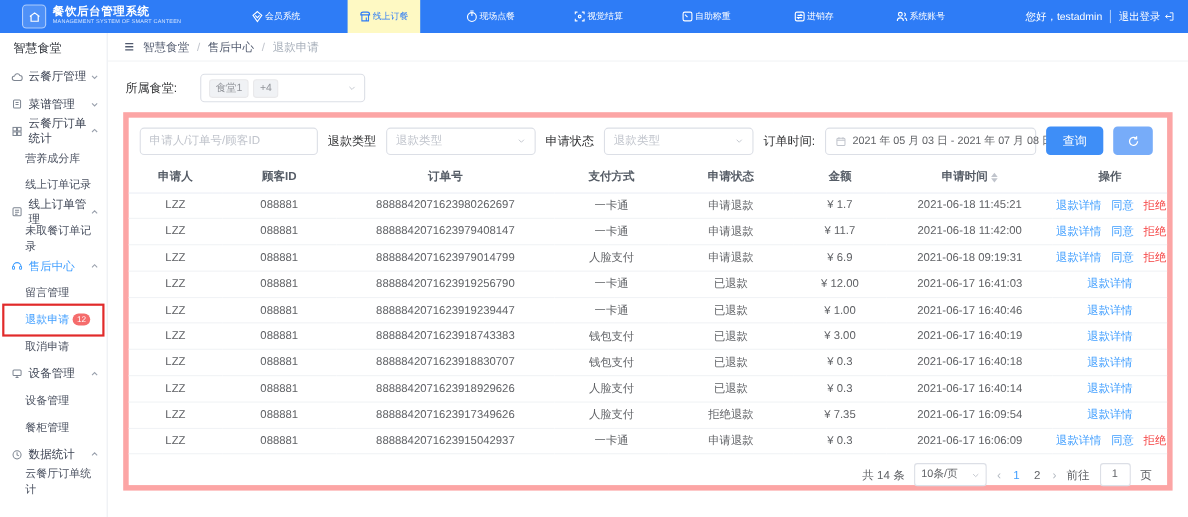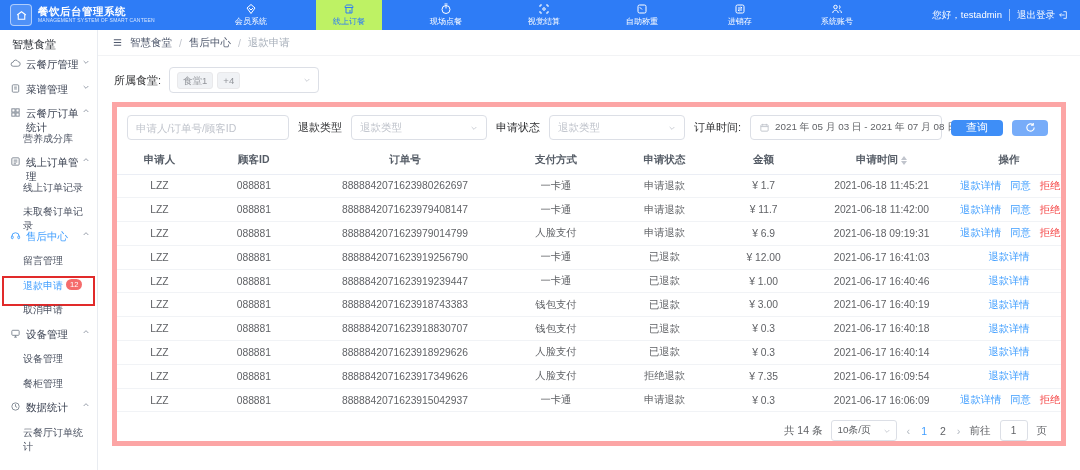--- a/index.html
+++ b/index.html
@@ -7,41 +7,41 @@
     --border:#dcdfe6; --rowline:#f1f3f6; --txt:#606266; --dark:#303133;
   }
   *{box-sizing:border-box; margin:0; padding:0;}
   body{width:1080px;height:470px;position:relative;overflow:hidden;background:#fff;
        font-family:"Liberation Sans","DejaVu Sans",sans-serif;-webkit-font-smoothing:antialiased;}
   svg{display:block;}
 
   
   .topbar{position:absolute;top:0;left:0;right:0;height:30px;background:var(--primary);
           display:flex;align-items:stretch;color:#fff;z-index:5;}
-  .brand{display:flex;align-items:center;gap:6px;padding:0 10px;flex:none;width:168px;}
+  .brand{display:flex;align-items:center;gap:6px;padding:0 20px;flex:none;width:168px;}
   .brand-logo{width:22px;height:22px;border-radius:4px;background:rgba(255,255,255,.16);
               border:1px solid rgba(255,255,255,.55);display:flex;align-items:center;justify-content:center;flex:none;}
   .brand-col{display:flex;flex-direction:column;line-height:1.1;white-space:nowrap;}
   .brand-title{font-size:10.5px;font-weight:bold;letter-spacing:.5px;}
   .brand-sub{font-size:5px;opacity:.8;letter-spacing:.2px;}
   .topnav{flex:1;display:flex;justify-content:space-around;align-items:stretch;padding:0 34px;}
-  .nav-item{width:66px;display:flex;flex-direction:column;align-items:center;justify-content:center;cursor:pointer;}
+  .nav-item{width:66px;display:flex;flex-direction:row;align-items:center;justify-content:center;cursor:pointer;}
   .nav-item svg{width:12px;height:12px;margin-bottom:1px;}
   .nav-label{font-size:8.5px;white-space:nowrap;transform:scale(.95);}
-  .nav-item.active{background:#bef264;color:var(--primary);}
+  .nav-item.active{background:#fef9c3;color:var(--primary);}
   .topuser{flex:none;display:flex;align-items:center;gap:7px;padding:0 12px;font-size:9.5px;white-space:nowrap;}
   .divider-v{width:1px;height:12px;background:rgba(255,255,255,.55);}
   .logout{display:flex;align-items:center;gap:3px;cursor:pointer;}
   .logout svg{width:10px;height:10px;}
 
   
   .sidebar{position:absolute;top:30px;left:0;bottom:0;width:98px;background:#fff;
            border-right:1px solid #e9ecf1;color:#3c4353;}
   .sb-title{height:28px;line-height:28px;padding-left:12px;font-size:11px;color:#2b2f36;}
-  .sb-item{height:24.5px;display:flex;padding:0 7px 0 10px;cursor:pointer;position:relative;font-size:10.5px;}
+  .sb-item{height:24.5px;display:flex;align-items:center;padding:0 7px 0 10px;cursor:pointer;position:relative;font-size:10.5px;}
   .sb-item .sb-ic{width:11px;height:11px;margin-right:5px;color:#7d8591;flex:none;}
   .sb-item .caret{margin-left:auto;color:#9aa1ad;flex:none;}
   .caret svg{width:8px;height:8px;}
   .caret.up svg{transform:rotate(180deg);}
   .sb-item.sub{padding-left:23px;font-size:10px;color:#4a5160;}
   .sb-item.active{color:var(--link);}
   .sb-item.active .sb-ic{color:var(--link);}
   .badge{background:var(--badge);color:#fff;font-size:7.5px;height:11px;line-height:11px;
          padding:0 4px;border-radius:6px;margin-left:3px;flex:none;}
   .red-box{position:absolute;left:2px;right:2px;top:-3px;bottom:-3px;border:2px solid #e12a2a;pointer-events:none;}
@@ -50,40 +50,40 @@
   .main{position:absolute;left:98px;top:30px;right:0;bottom:0;background:#fff;}
   .breadcrumb-bar{height:26px;display:flex;align-items:center;gap:7px;padding:0 14px;
                   border-bottom:1px solid #f2f3f5;font-size:10.5px;color:#515a6e;}
   .bc-burger{color:#515a6e;cursor:pointer;}
   .bc-burger svg{width:11px;height:11px;}
   .bc-sep{color:#c0c4cc;}
   .bc-current{color:#a7afba;}
 
   .canteen-row{display:flex;align-items:center;gap:8px;padding:11px 0 0 16px;font-size:11px;color:var(--dark);}
   .canteen-select{width:150px;height:26px;border:1px solid var(--border);border-radius:4px;
-                  display:flex;align-items:center;gap:4px;padding:0 7px;cursor:pointer;background:#fff;}
+                  display:flex;align-items:center;gap:4px;padding:0 7px;cursor:pointer;background:#fff;margin-left:13px;}
   .tag{background:#f0f2f5;border:1px solid #e9e9eb;color:#909399;font-size:9.5px;height:17px;
        line-height:15px;padding:0 5px;border-radius:3px;white-space:nowrap;}
   .canteen-select .caret{margin-left:auto;color:#c0c4cc;}
 
   .card{position:absolute;left:14px;right:14px;top:72px;bottom:24px;border:5px solid #fca5a5;background:#fff;}
 
   .filter-row{display:flex;align-items:center;gap:9px;padding:8px 10px 7px;}
   .f-label{font-size:11px;color:var(--dark);white-space:nowrap;flex:none;}
   .f-input,.f-select,.f-date{height:25px;border:1px solid var(--border);border-radius:4px;
        display:flex;align-items:center;padding:0 8px;background:#fff;font-size:10.5px;color:var(--txt);}
   .f-input{width:162px;}
   .f-input input{border:none;outline:none;width:100%;font-size:10.5px;color:var(--txt);
                  font-family:inherit;background:transparent;}
   .f-input input::placeholder{color:#c0c4cc;}
   .f-select{width:136px;color:#c0c4cc;cursor:pointer;}
   .f-select .caret{margin-left:auto;color:#c0c4cc;}
   .f-date{width:192px;gap:5px;font-size:9.8px;white-space:nowrap;}
   .f-date svg{width:11px;height:11px;color:#c0c4cc;flex:none;}
-  .btn{height:16px;border:none;border-radius:4px;color:#fff;font-size:11px;cursor:pointer;
+  .btn{height:26px;border:none;border-radius:4px;color:#fff;font-size:11px;cursor:pointer;
        display:flex;align-items:center;justify-content:center;font-family:inherit;}
   .btn-primary{background:#3e8ef7;padding:0 15px;}
   .btn-refresh{background:#77acf9;width:36px;}
   .btn-refresh svg{width:11px;height:11px;}
 
   table.grid{width:100%;border-collapse:collapse;table-layout:fixed;}
   .grid th{height:27px;font-size:10.5px;color:#555c66;font-weight:bold;text-align:center;
            border-bottom:1px solid #ebeef5;white-space:nowrap;}
   .grid td{height:23.8px;font-size:10.3px;color:var(--txt);text-align:center;
            border-bottom:1px solid var(--rowline);white-space:nowrap;overflow:hidden;}
@@ -240,35 +240,35 @@
         <svg viewBox="0 0 24 24" fill="none" stroke="currentColor" stroke-width="3">
           <path d="M5 9l7 7 7-7"></path>
         </svg>
       </span>
   </div>
 
   <div class="sb-item sub">
     <span>营养成分库</span>
   </div>
 
+  <div class="sb-item sub">
+    <span>线上订单记录</span>
+  </div>
+
   <div class="sb-item">
     <svg class="sb-ic" viewBox="0 0 24 24" fill="none" stroke="currentColor" stroke-width="2">
         <rect x="4" y="4" width="16" height="16" rx="2"></rect>
         <path d="M8 9h8M8 13h8M8 17h5"></path>
       </svg>
     <span>线上订单管理</span>
     <span class="caret up">
         <svg viewBox="0 0 24 24" fill="none" stroke="currentColor" stroke-width="3">
           <path d="M5 9l7 7 7-7"></path>
         </svg>
       </span>
-  </div>
-
-  <div class="sb-item sub">
-    <span>线上订单记录</span>
   </div>
   <div class="sb-item sub">
     <span>未取餐订单记录</span>
   </div>
 
   <div class="sb-item active">
     <svg class="sb-ic" viewBox="0 0 24 24" fill="none" stroke="currentColor" stroke-width="2">
         <path d="M4 14a8 8 0 0116 0"></path>
         <rect x="3" y="13" width="4" height="6" rx="2"></rect>
         <rect x="17" y="13" width="4" height="6" rx="2"></rect>

